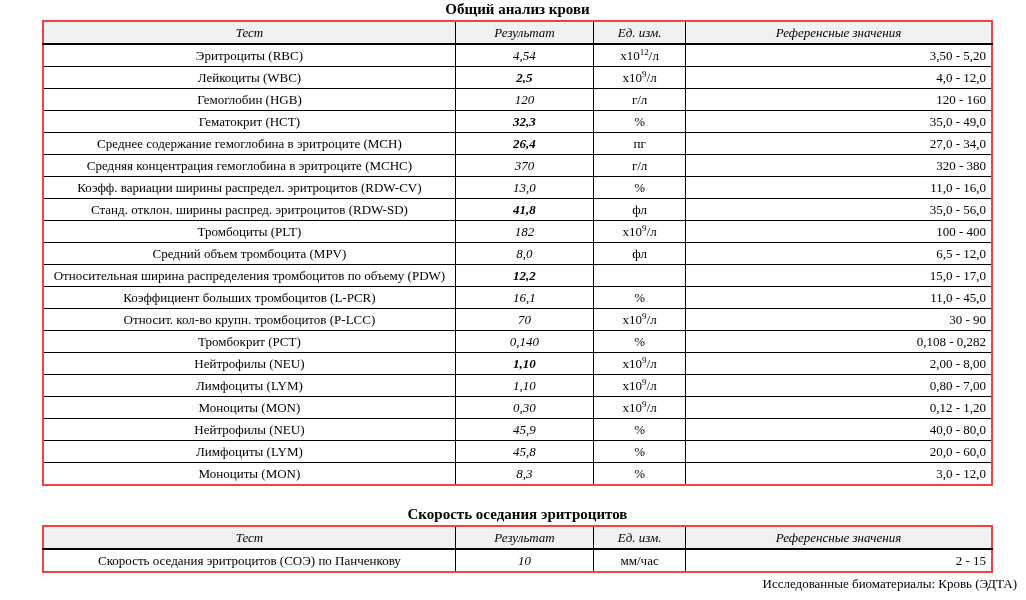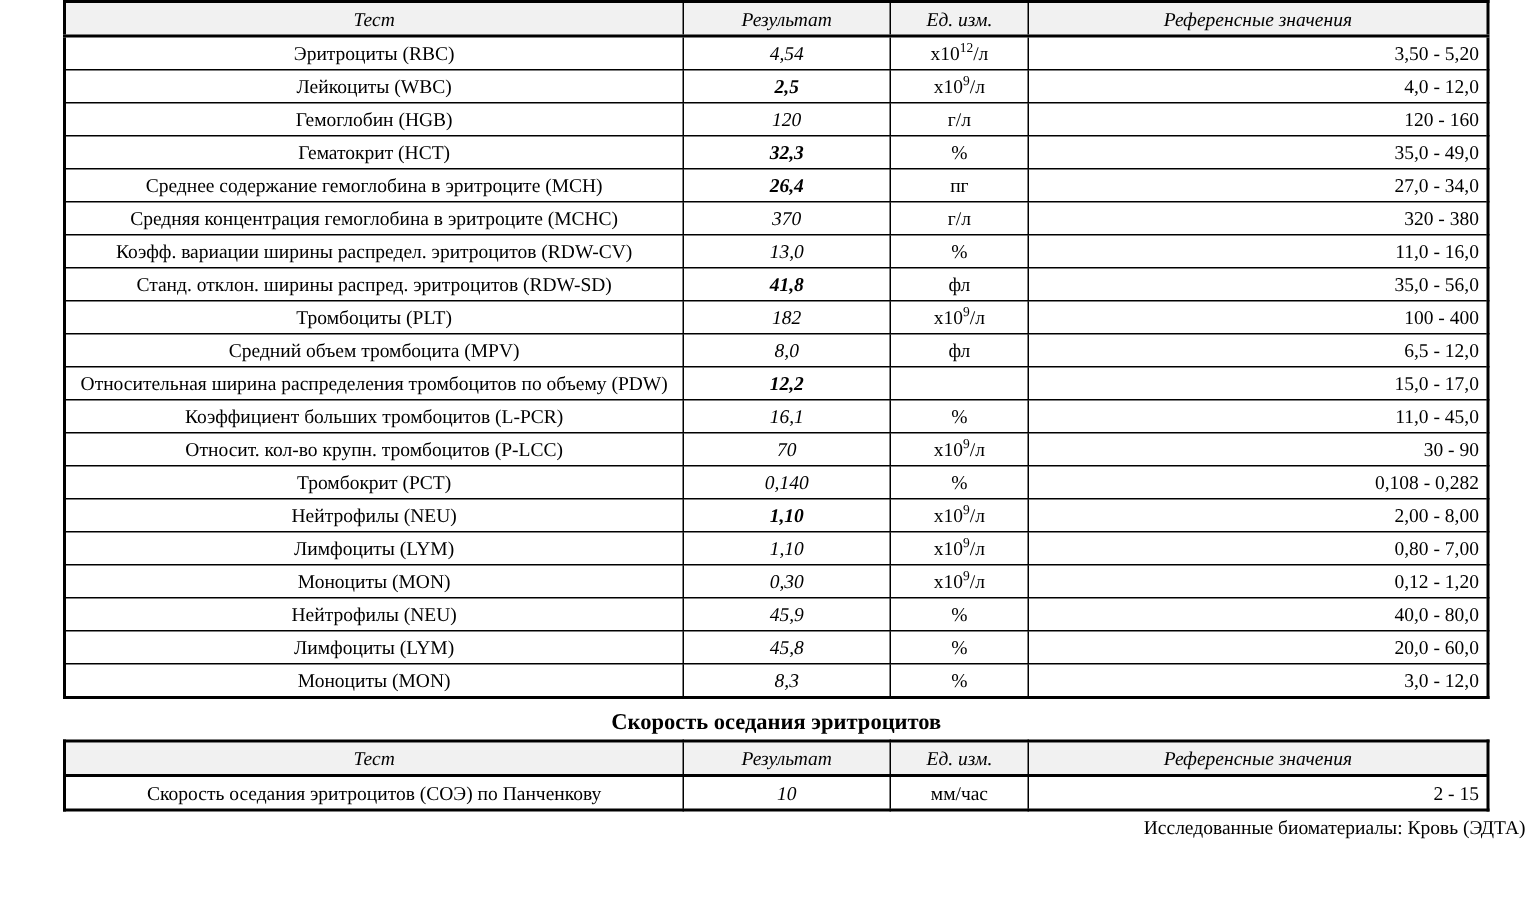--- a/index.html
+++ b/index.html
@@ -22,27 +22,27 @@
   }
   .section-title {
     margin: 0;
     padding: 1px 0 2px 0;
     font-size: 15px;
     font-weight: bold;
     text-align: center;
     line-height: 17px;
   }
   .esr-title {
-    margin-top: 7px;
+    margin-top: 19px;
   }
   table.lab-table {
     width: 100%;
     table-layout: fixed;
     border-collapse: collapse;
-    border: 2px solid #000000;
+    border: 2px solid #ef4444;
     font-size: 13px;
     padding-left: 24px;
   }
   table.lab-table th,
   table.lab-table td {
     border: 1px solid #000;
     height: 21px;
     padding: 0 5px;
     line-height: 20px;
     overflow: hidden;
@@ -68,20 +68,21 @@
     font-size: 13px;
     text-align: right;
     line-height: 16px;
   }
 </style>
 </head>
 <body>
 
 <div class="page">
 
+  <div class="section-title">Общий анализ крови</div>
 
   <table class="lab-table">
     <thead>
       <tr>
         <th class="c-test">Тест</th>
         <th class="c-result">Результат</th>
         <th class="c-unit">Ед. изм.</th>
         <th class="c-ref">Референсные значения</th>
       </tr>
     </thead>

